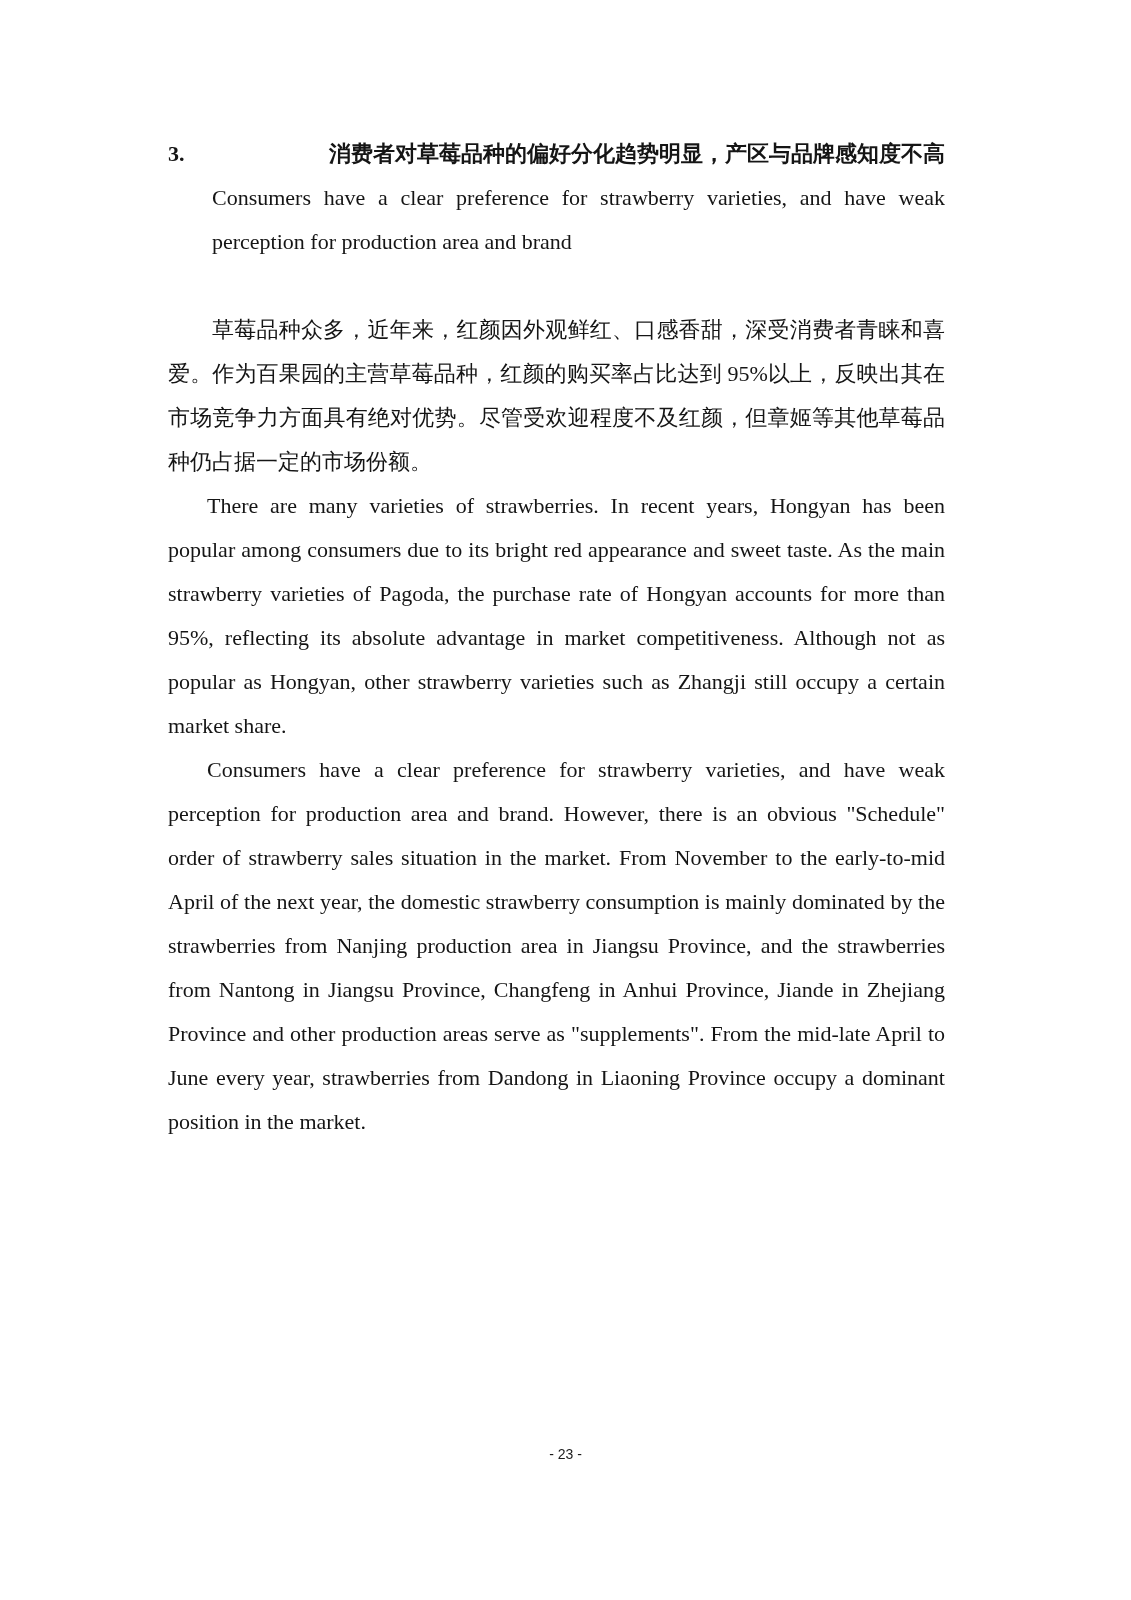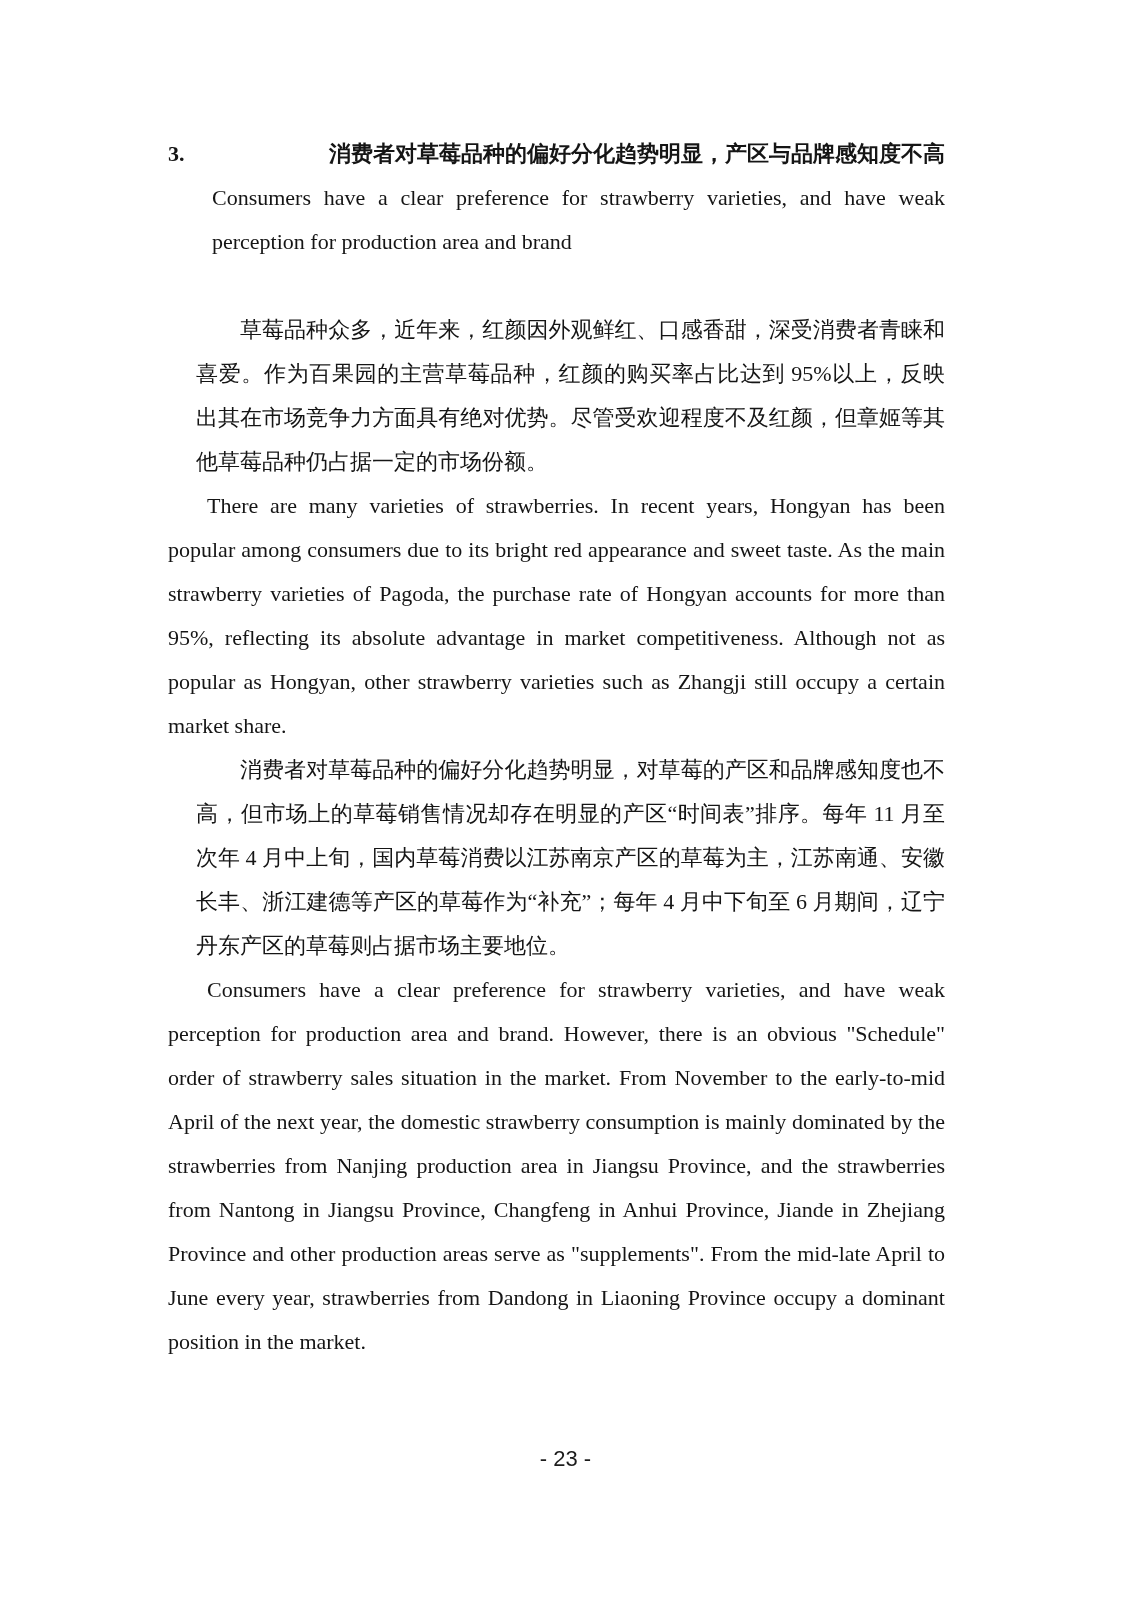--- a/index.html
+++ b/index.html
@@ -52,31 +52,31 @@
 
   .blank-line {
     height: 44px;
   }
 
   .para {
     text-align: justify;
     text-justify: inter-ideograph;
   }
 
-  .para.zh { text-indent: 44px; margin-left: 28px; }
+  .para.zh { text-indent: 44px; }
   .para.en { text-indent: 39px; }
 
   .footer {
     position: absolute;
     top: 1446px;
     left: 0;
     width: 100%;
     text-align: center;
     font-family: "Liberation Sans", "DejaVu Sans", sans-serif;
-    font-size: 22px;
+    font-size: 14px;
     color: #1c1c1c;
   }
 </style>
 </head>
 <body>
 
 <div class="page">
 
   <div class="content">
 
@@ -85,21 +85,20 @@
       <span class="title">消费者对草莓品种的偏好分化趋势明显，产区与品牌感知度不高</span>
     </div>
 
     <div class="subtitle">Consumers have a clear preference for strawberry varieties, and have weak perception for production area and brand</div>
 
     <div class="blank-line"></div>
 
     <div>
         <p class="para zh" lang="zh">草莓品种众多，近年来，红颜因外观鲜红、口感香甜，深受消费者青睐和喜爱。作为百果园的主营草莓品种，红颜的购买率占比达到 95%以上，反映出其在市场竞争力方面具有绝对优势。尽管受欢迎程度不及红颜，但章姬等其他草莓品种仍占据一定的市场份额。</p>
         <p class="para en" lang="en">There are many varieties of strawberries. In recent years, Hongyan has been popular among consumers due to its bright red appearance and sweet taste. As the main strawberry varieties of Pagoda, the purchase rate of Hongyan accounts for more than 95%, reflecting its absolute advantage in market competitiveness. Although not as popular as Hongyan, other strawberry varieties such as Zhangji still occupy a certain market share.</p>
-        <p class="para zh" lang="zh">消费者对草莓品种的偏好分化趋势明显，对草莓的产区和品牌感知度也不高，但市场上的草莓销售情况却存在明显的产区“时间表”排序。每年 11 月至次年 4 月中上旬，国内草莓消费以江苏南京产区的草莓为主，江苏南通、安徽长丰、浙江建德等产区的草莓作为“补充”；每年 4 月中下旬至 6 月期间，辽宁丹东产区的草莓则占据市场主要地位。</p>
         <p class="para en" lang="en">Consumers have a clear preference for strawberry varieties, and have weak perception for production area and brand. However, there is an obvious "Schedule" order of strawberry sales situation in the market. From November to the early-to-mid April of the next year, the domestic strawberry consumption is mainly dominated by the strawberries from Nanjing production area in Jiangsu Province, and the strawberries from Nantong in Jiangsu Province, Changfeng in Anhui Province, Jiande in Zhejiang Province and other production areas serve as "supplements". From the mid-late April to June every year, strawberries from Dandong in Liaoning Province occupy a dominant position in the market.</p>
       </div>
 
   </div>
 
   <div class="footer">- 23 -</div>
 
 </div>
 
 </body></html>

